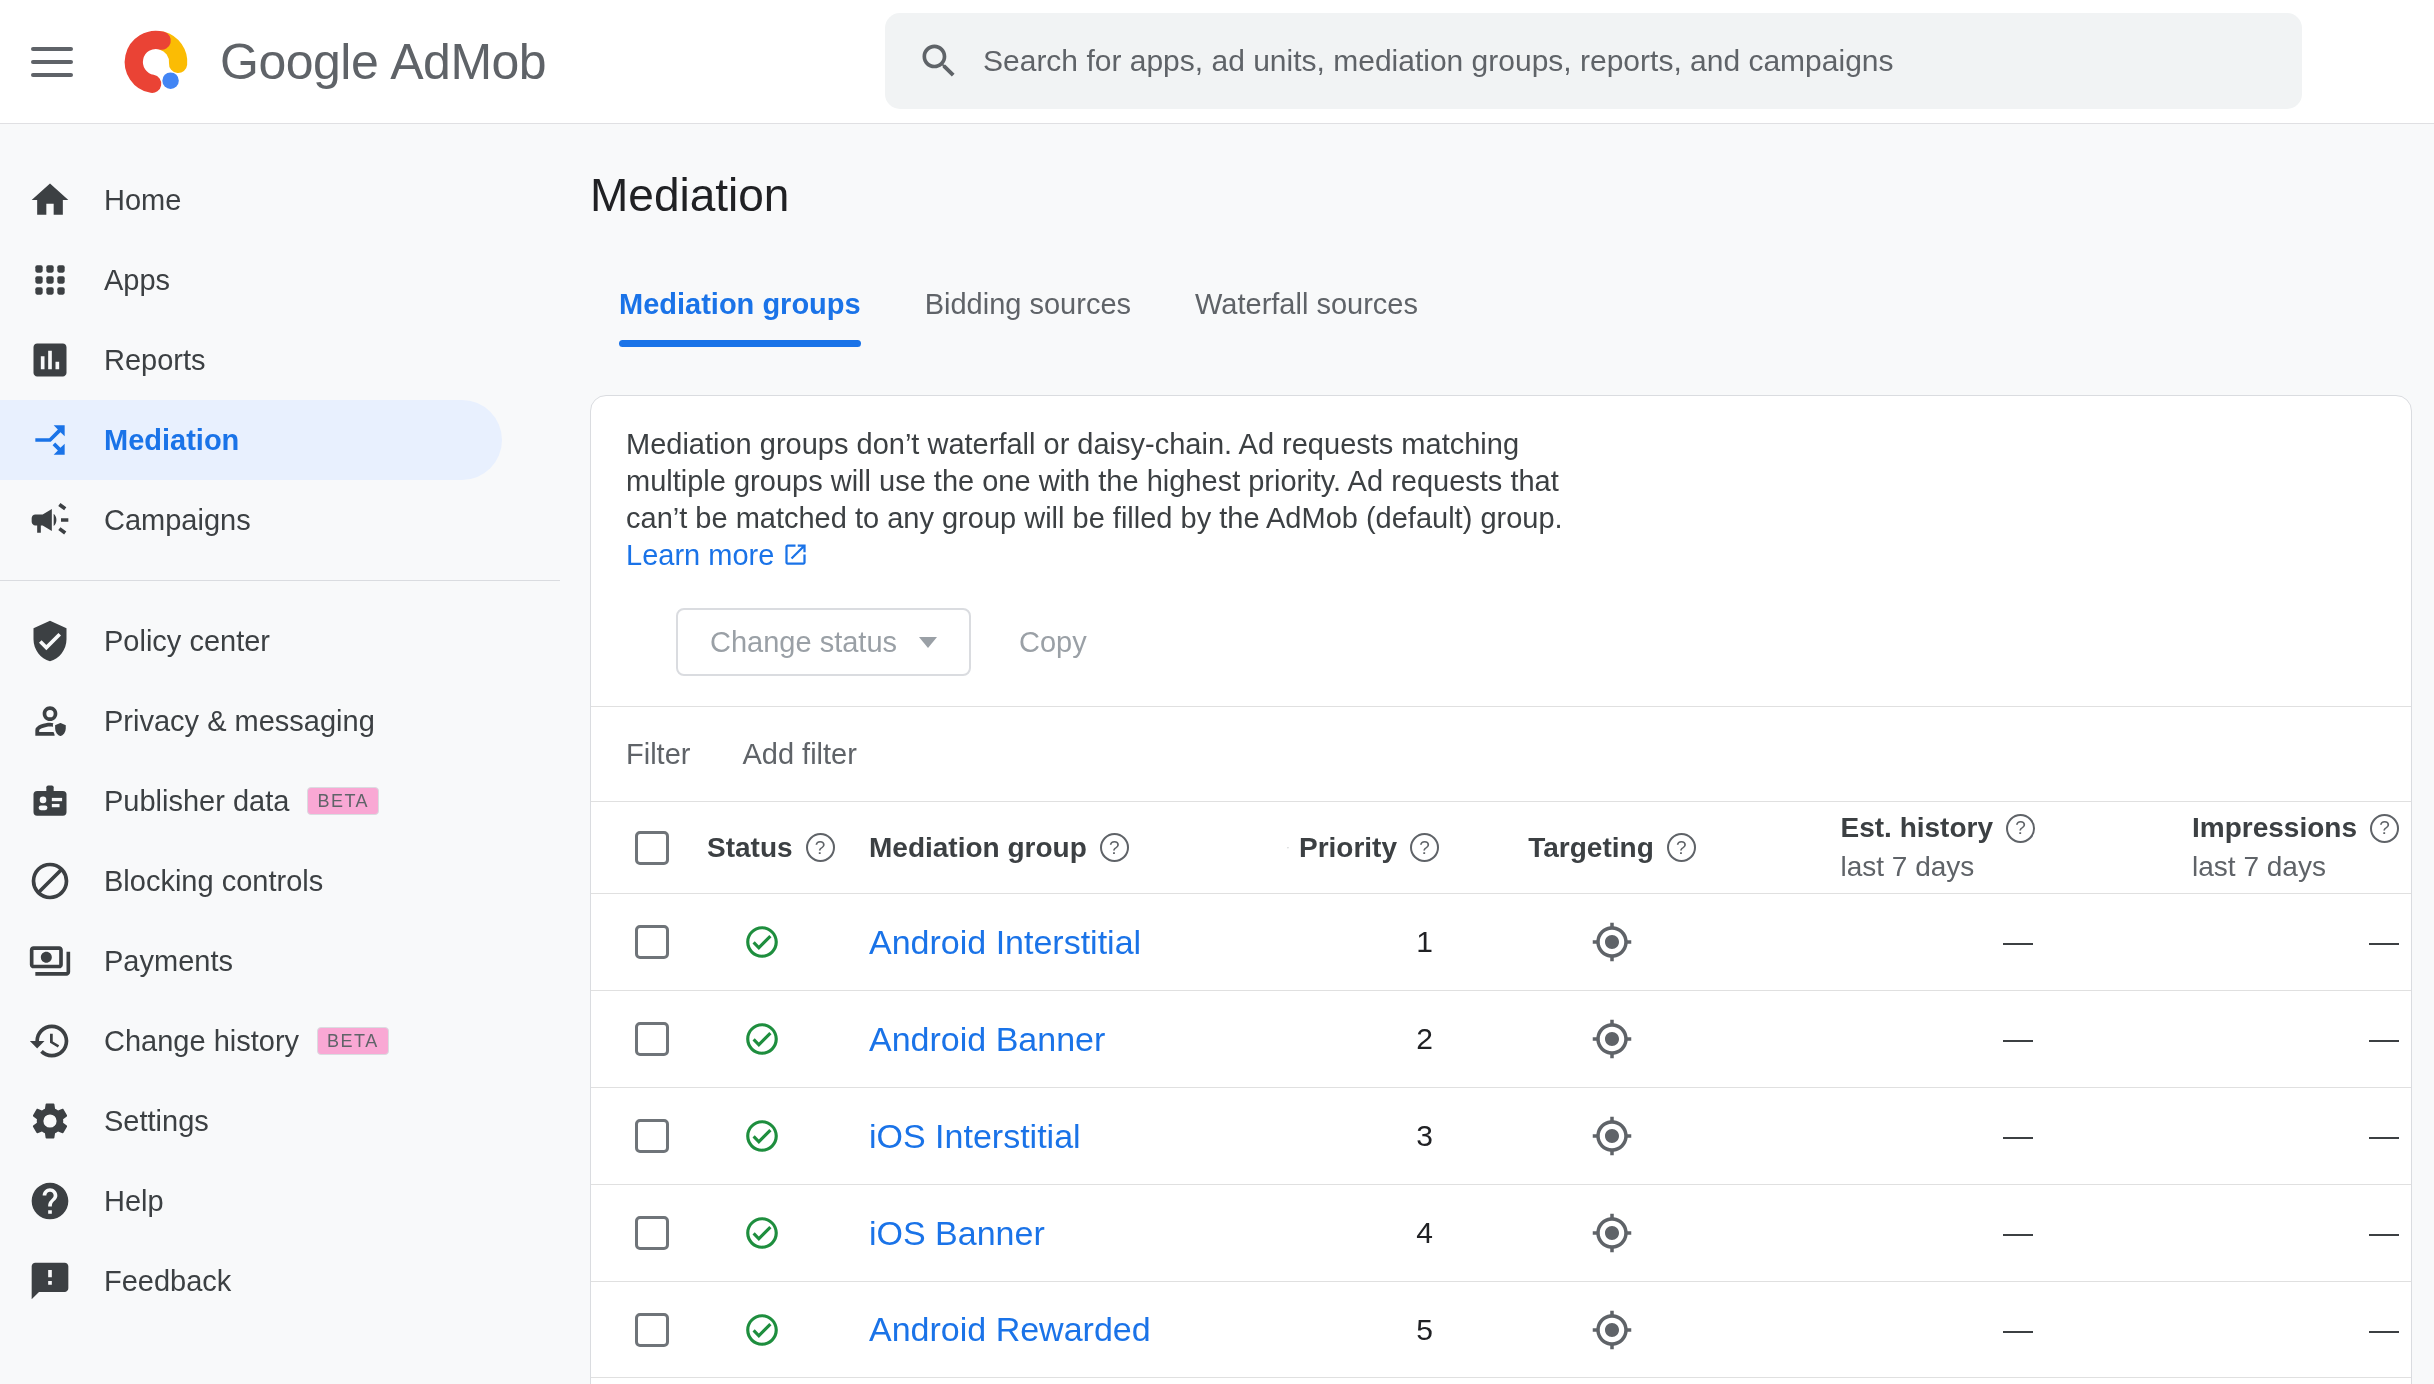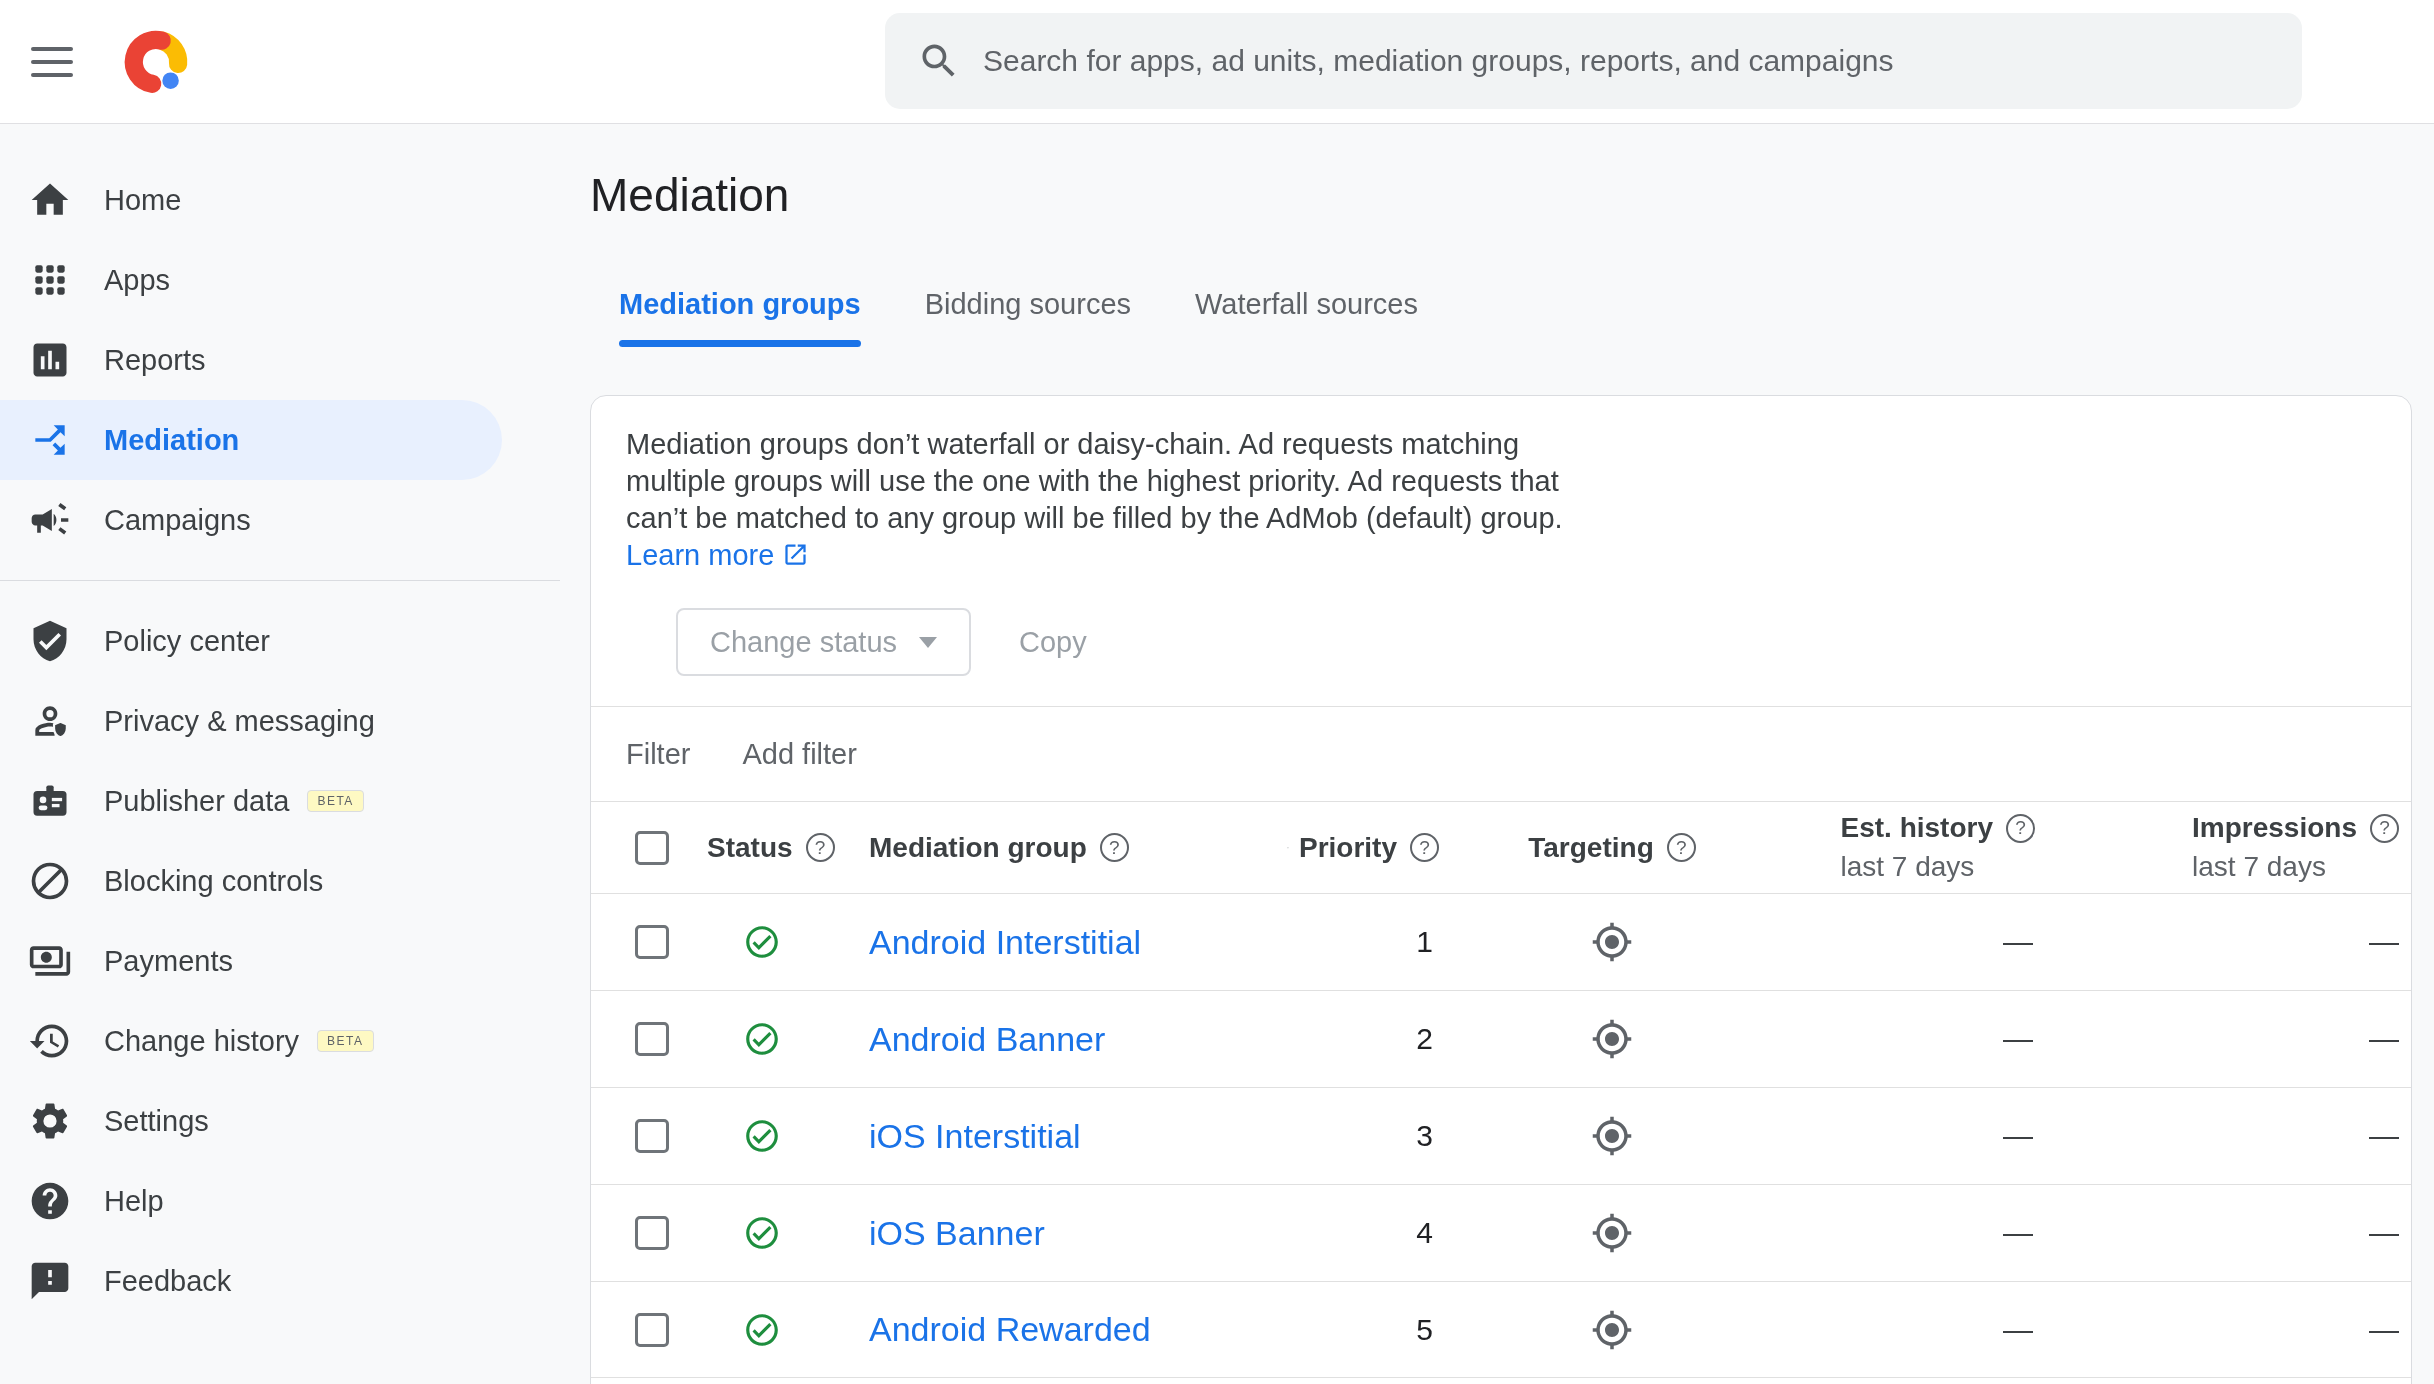--- a/index.html
+++ b/index.html
@@ -33,22 +33,22 @@
   .sidebar{position:absolute; top:124px; left:0; bottom:0; width:560px; background:var(--canvas);
     padding-top:36px;}
   .nav-item{height:80px; width:502px; display:flex; align-items:center; padding-left:28px;
     border-radius:0 40px 40px 0; cursor:pointer;}
   .nav-item svg{width:44px; height:44px; flex:none;}
   .nav-icon{display:flex; align-items:center;}
   .nav-label{margin-left:32px; font-size:29px; color:var(--text); white-space:nowrap;}
   .nav-item.active{background:var(--accent-bg);}
   .nav-item.active .nav-label{color:var(--accent); font-weight:700;}
   .nav-divider{height:1px; background:var(--border); margin:20px 0; width:560px;}
-  .beta{margin-left:18px; font-size:12px; letter-spacing:1.5px; color:var(--gray);
-    border:1px solid var(--border); background:#fef9c3; border-radius:4px; padding:4px 9px; line-height:1;}
+  .beta{margin-left:18px; font-size:18px; letter-spacing:1.5px; color:var(--gray);
+    border:1px solid var(--border); background:#f9a8d4; border-radius:4px; padding:4px 9px; line-height:1;}
   
   .main{position:absolute; top:124px; left:560px; right:0; bottom:0; background:var(--canvas);
     padding:45px 22px 0 30px;}
   .page-title{font-size:46px; line-height:52px; font-weight:500; color:var(--text-dark);}
   .tabs{display:flex; margin:66px 0 0 29px;}
   .tab{font-size:29px; line-height:34px; color:var(--gray); margin-right:64px; padding-bottom:26px;
     position:relative; cursor:pointer; white-space:nowrap;}
   .tab.active{color:var(--accent); font-weight:700;}
   .tab.active::after{content:''; position:absolute; left:0; right:0; bottom:0; height:7px;
     background:var(--accent); border-radius:8px;}
@@ -111,20 +111,21 @@
       <span></span>
       <span></span>
     </button>
   <span class="logo">
     <svg viewBox="0 0 48 48" width="76" height="76" fill="none">
       <path d="M27.62 10.48 A14 14 0 0 1 37.95 25.22" stroke="var(--logo-yellow)" stroke-width="11.5" stroke-linecap="round"></path>
       <path d="M21.57 37.79 A14 14 0 1 1 27.62 10.48" stroke="var(--logo-red)" stroke-width="11.5" stroke-linecap="round"></path>
       <circle cx="33.2" cy="35.8" r="5.2" fill="var(--logo-blue)"></circle>
     </svg>
   </span>
+  <div class="brand"><span>Google</span><span class="sec">AdMob</span></div>
   <div class="search">
     <svg viewBox="0 0 24 24" width="44" height="44" fill="#5f6368">
         <path d="M15.5 14h-.79l-.28-.27C15.41 12.59 16 11.11 16 9.5 16 5.91 13.09 3 9.5 3S3 5.91 3 9.5 5.91 16 9.5 16c1.61 0 3.09-.59 4.23-1.57l.27.28v.79l5 4.99L20.49 19l-4.99-5zm-6 0C7.01 14 5 11.99 5 9.5S7.01 5 9.5 5 14 7.01 14 9.5 11.99 14 9.5 14z"></path>
       </svg>
     <input type="text" value="" placeholder="Search for apps, ad units, mediation groups, reports, and campaigns" style="">
   </div>
 </div>
 
 <nav class="sidebar">
   <div class="nav-item">

